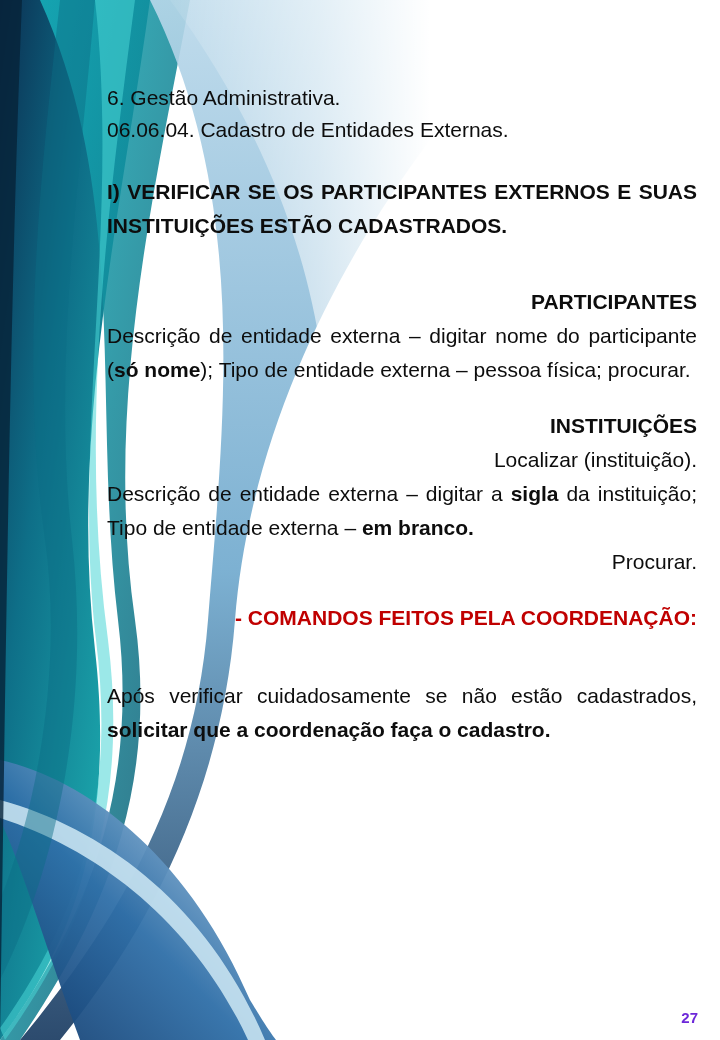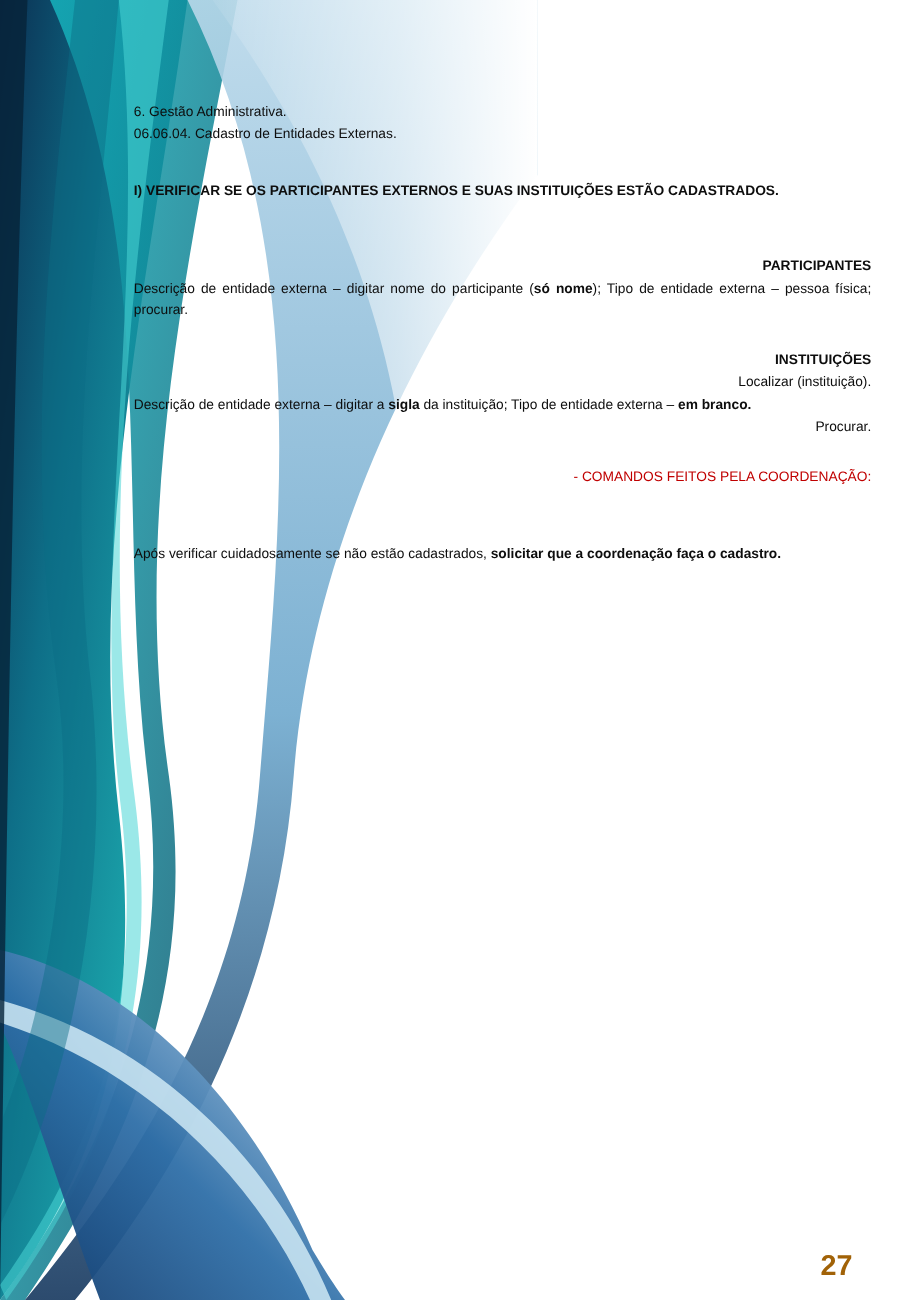--- a/index.html
+++ b/index.html
@@ -34,42 +34,42 @@
   .art svg { display: block; }
 
   
   .content {
     position: absolute;
     left: 107px;
     top: 82px;
     width: 590px;
   }
   .para {
-    font-size: 11px;
+    font-size: 21px;
     line-height: 1.62;
     color: #0d0d0d;
     margin: 0;
     text-align: justify;
     text-justify: inter-word;
   }
   .para.nojust { text-align: right; }
   .bold { font-weight: bold; }
-  .red  { color: #c00000; font-weight: normal; }
+  .red  { color: #c00000; font-weight: bold; }
   .gap-lg { height: 30px; }
   .gap-md { height: 22px; }
   .gap-sm { height: 12px; }
   .tight { line-height: 1.5; }
 
   .pagenum {
     position: absolute;
-    right: 38px;
+    right: 22px;
     bottom: 14px;
-    font-size: 23px;
+    font-size: 15px;
     font-weight: bold;
-    color: #a16207;
+    color: #6d28d9;
   }
 </style>
 </head>
 <body>
 
 <div class="page">
 
   <div class="art">
     <svg width="430" height="1040" viewBox="0 0 430 1040" xmlns="http://www.w3.org/2000/svg">
       <defs>

